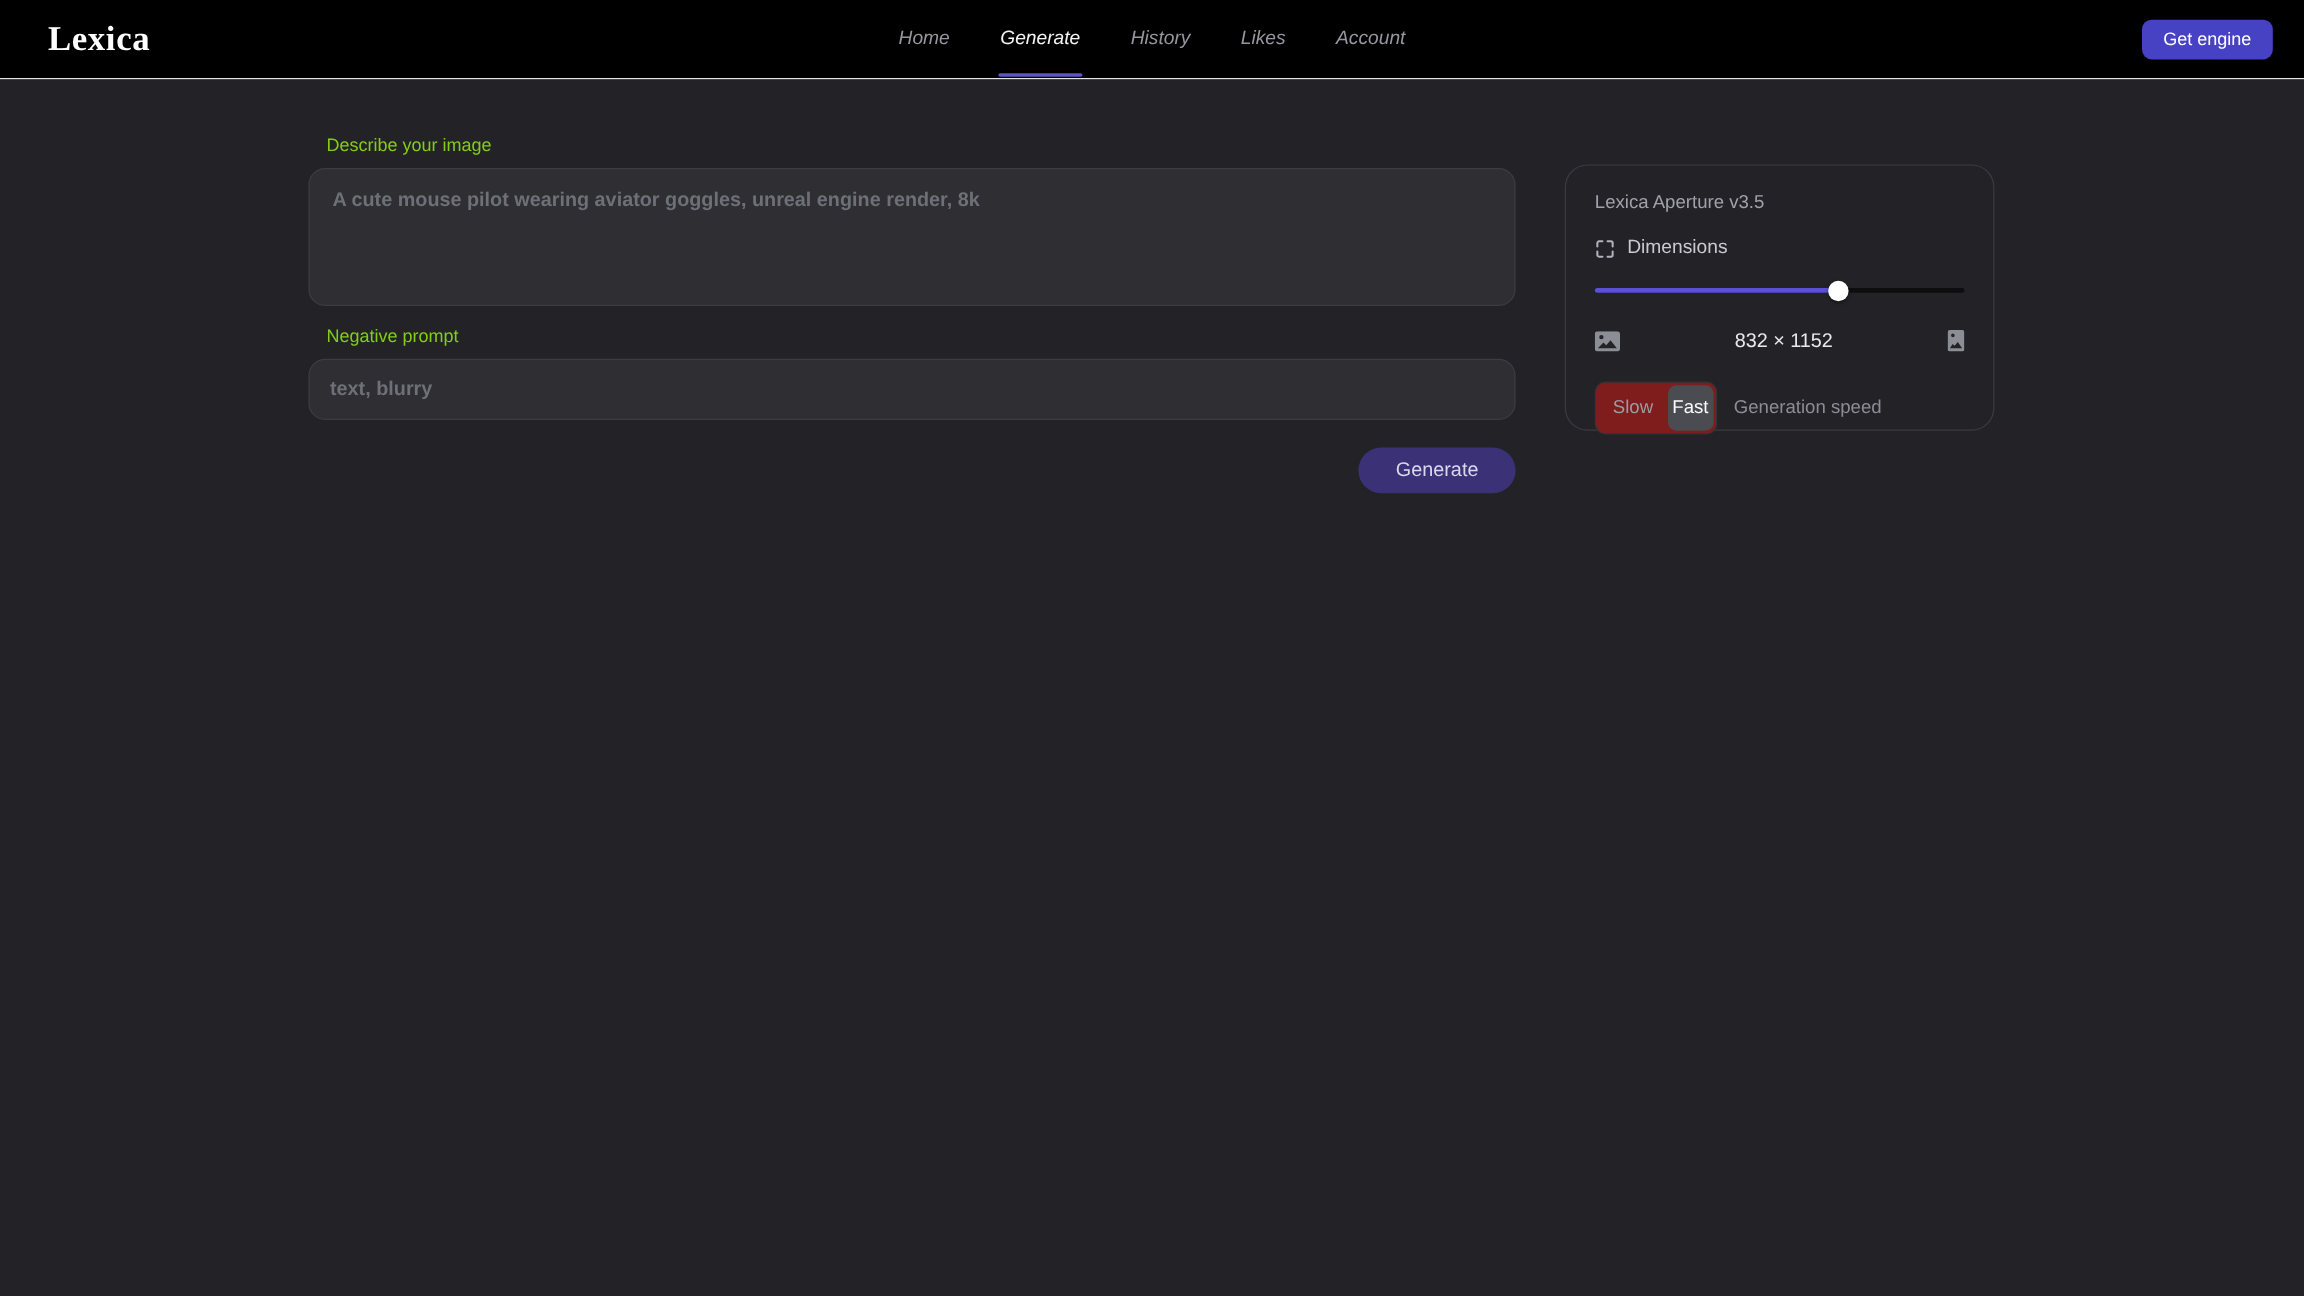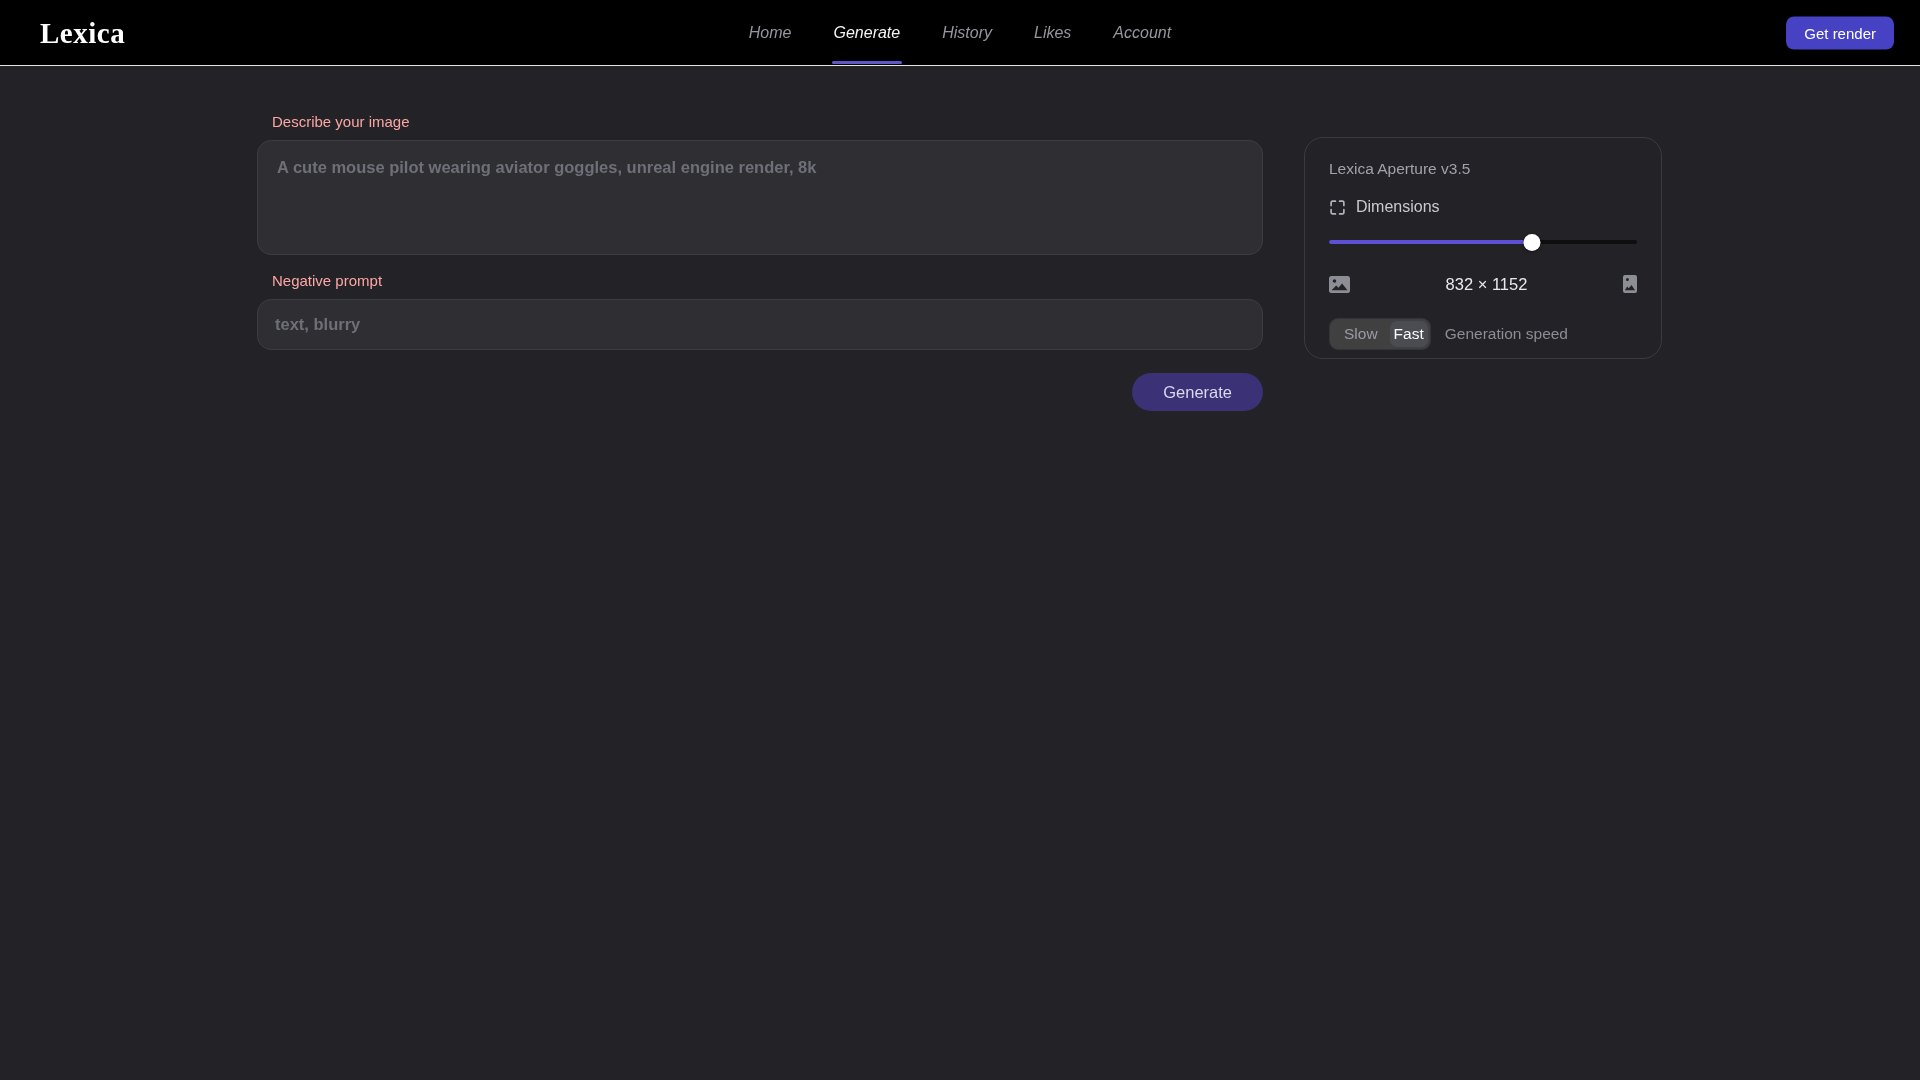--- a/index.html
+++ b/index.html
@@ -79,21 +79,21 @@
     padding: 46px 257px 0;
     gap: 41px;
   }
   .form-col { width: 1006px; flex: none; }
   .field-label {
     display: block;
     height: 20px;
     line-height: 20px;
     margin: 0 0 8px 15px;
     font-size: 15px;
-    color: #fca5a5;
+    color: #84cc16;
   }
   .prompt-area, .neg-input {
     width: 100%;
     background: #2e2e33;
     border: 1px solid #3c3c42;
     border-radius: 14px;
     color: #e4e4e7;
     font-size: 16.5px;
     font-family: inherit;
     outline: none;
@@ -170,25 +170,25 @@
   }
 
   .value-row { margin-top: 22px; height: 22px; display: flex; align-items: center; }
   .img-icon { color: #8d8d95; flex: none; display: flex; }
   .dims-value { flex: 1; text-align: center; font-size: 16.5px; color: #e9e9ed; }
 
   .speed-row { margin-top: 23px; display: flex; align-items: center; gap: 14px; }
   .speed-toggle {
     display: flex;
     align-items: stretch;
-    background: #404040;
+    background: #7f1d1d;
     border: 1px solid #333338;
     border-radius: 9px;
     padding: 2px;
-    height: 32px;
+    height: 44px;
   }
   .speed-seg {
     display: flex;
     align-items: center;
     padding: 0 12px;
     font-size: 15.5px;
     color: #9b9ba3;
     border-radius: 7px;
     cursor: pointer;
   }
@@ -216,21 +216,21 @@
       <span>History</span>
     </div>
     <div class="nav-item">
       <span>Likes</span>
     </div>
     <div class="nav-item">
       <span>Account</span>
     </div>
   </nav>
 
-  <button class="cta-btn">Get render</button>
+  <button class="cta-btn">Get engine</button>
 </div>
 
 <div class="content">
 
   <div class="form-col">
     <label class="field-label">Describe your image</label>
     <textarea class="prompt-area" placeholder="A cute mouse pilot wearing aviator goggles, unreal engine render, 8k" style=""></textarea>
 
     <label class="field-label neg-label">Negative prompt</label>
     <input class="neg-input" type="text" placeholder="text, blurry" style="">

